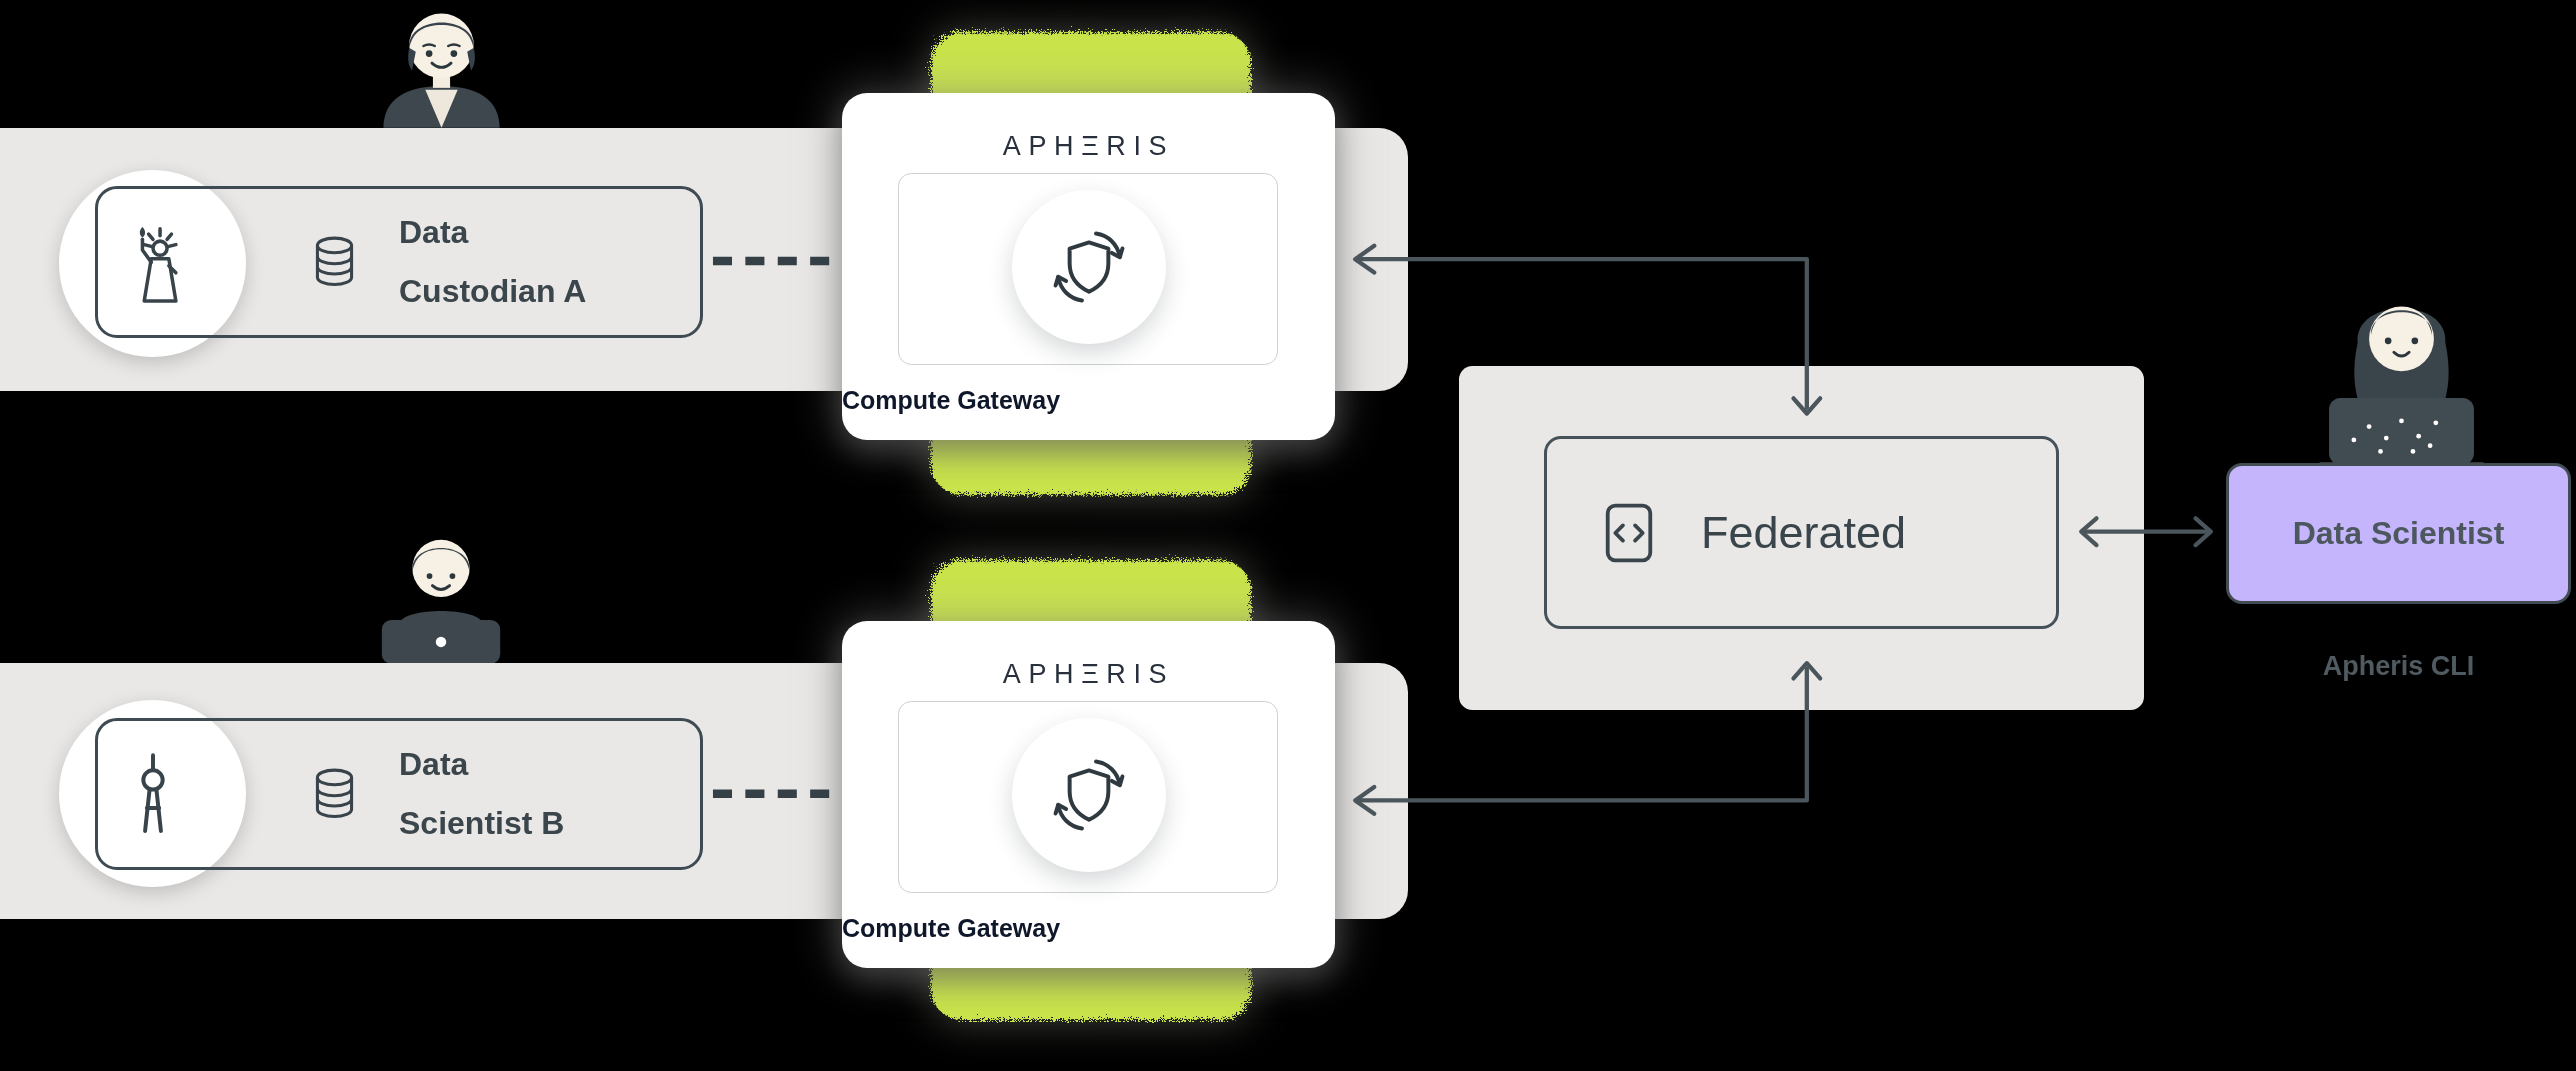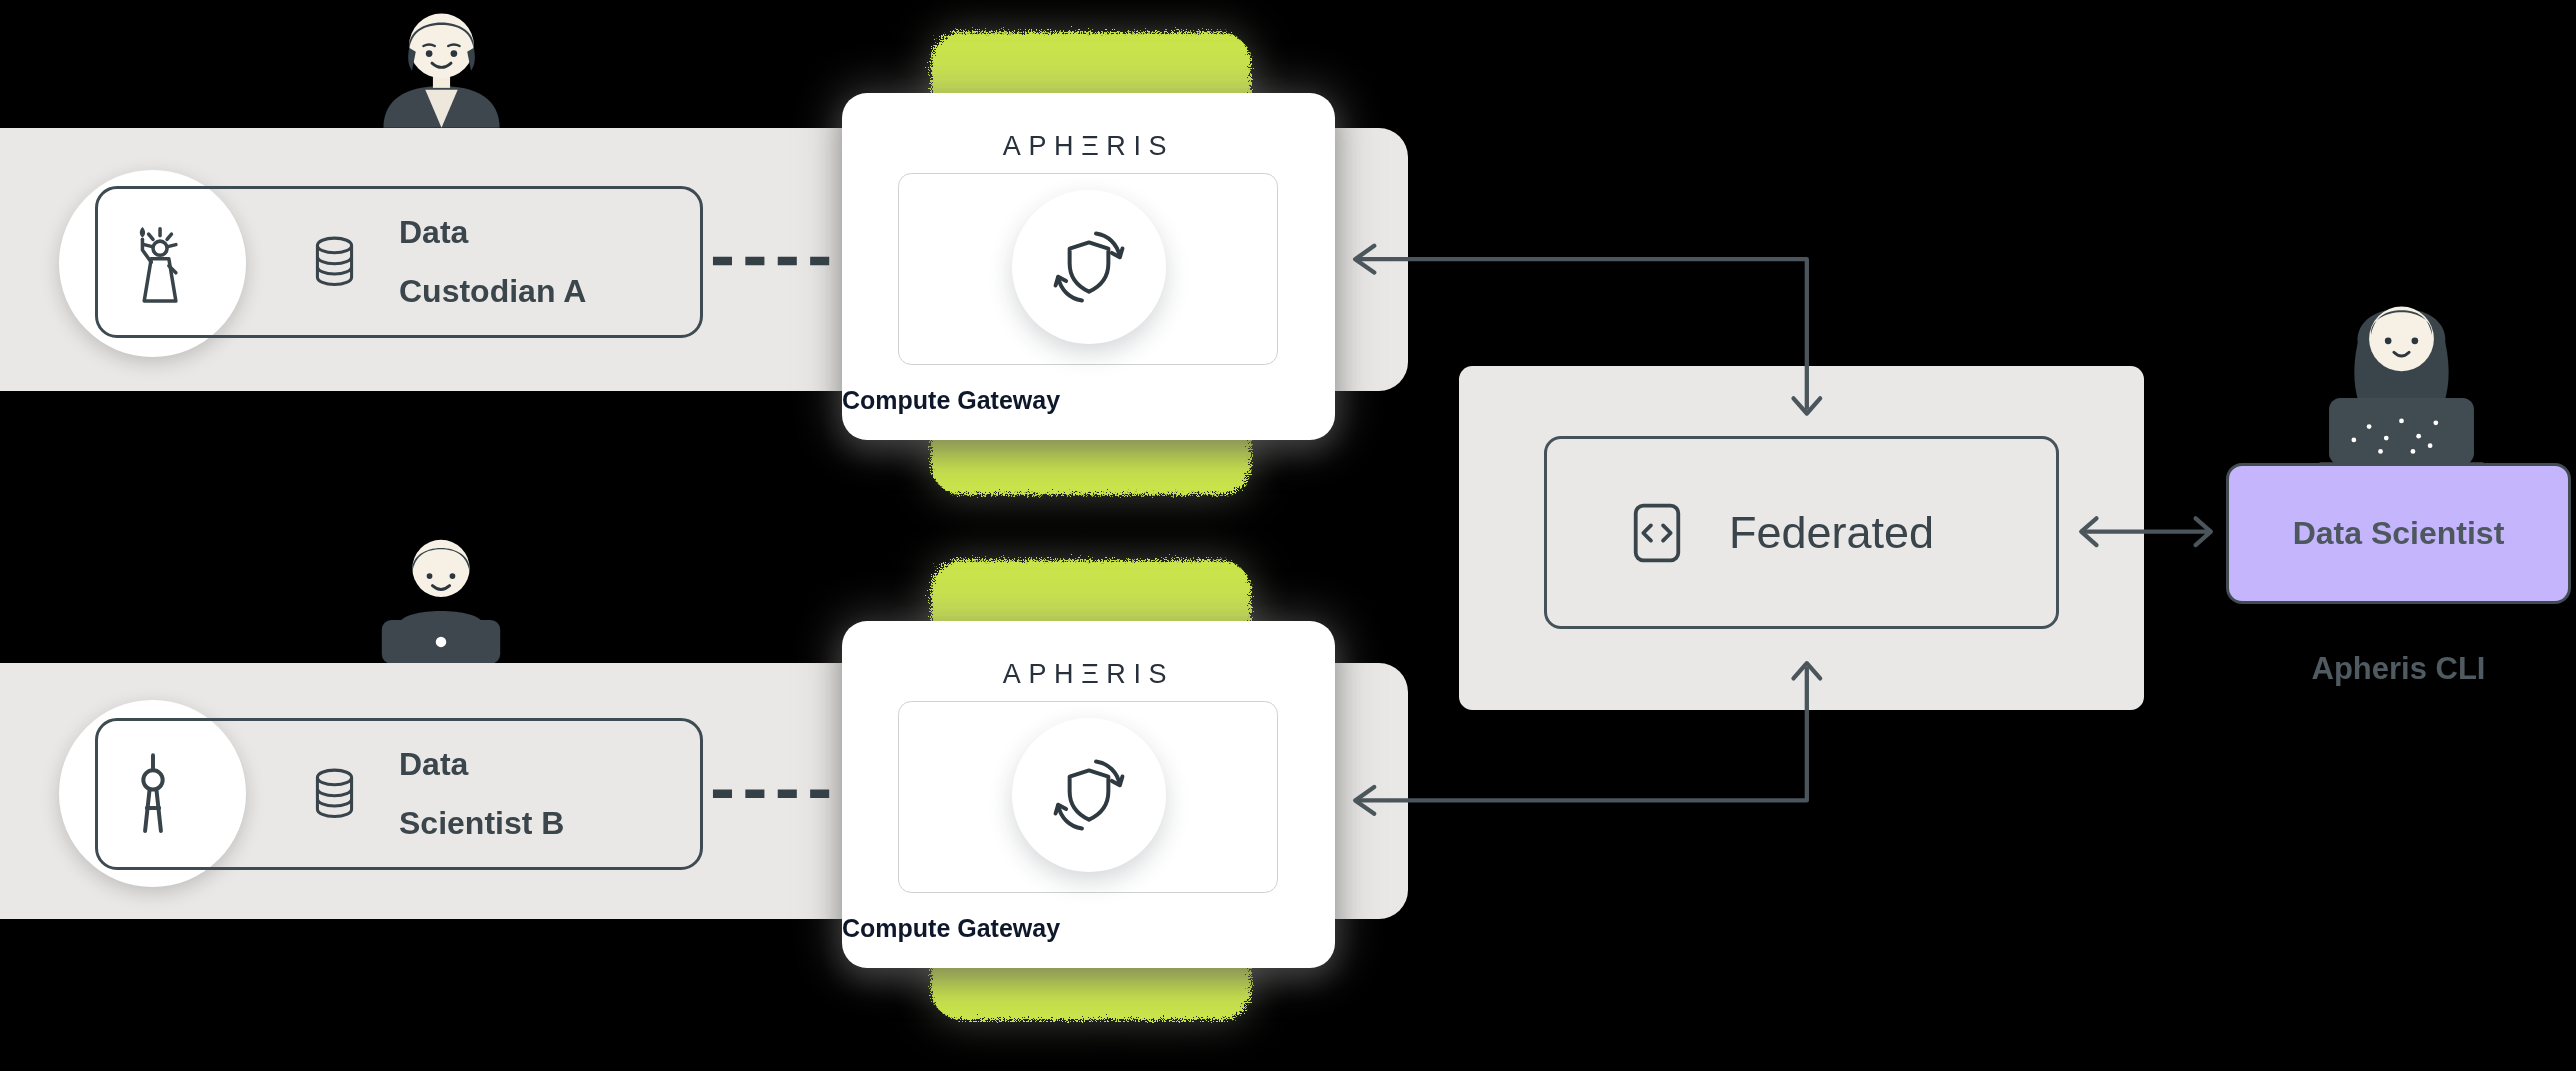--- a/index.html
+++ b/index.html
@@ -35,25 +35,25 @@
   .card{position:absolute;left:842px;width:493px;height:347px;background:#fff;border-radius:25px;z-index:3;
         box-shadow:0 0 44px 7.6px rgba(150,150,150,.32), 0 11.4px 29px rgba(70,70,70,.55);}
   .card-1{top:93px;}
   .card-2{top:621px;}
   .logo-row{position:absolute;top:27px;left:0;width:100%;height:42px;display:flex;align-items:center;justify-content:center;gap:11.4px;flex-direction:column;}
   .logo-text{font-size:27px;letter-spacing:7.6px;font-weight:500;color:#28303c;}
   .card-inner{position:absolute;left:56px;top:80px;width:380px;height:192px;box-sizing:border-box;border:1.9px solid #cdd2cd;border-radius:13.3px;}
   .shield-circle{position:absolute;left:calc(50% - 77px);top:97px;width:154px;height:154px;border-radius:50%;background:#fff;display:flex;align-items:center;justify-content:center;box-shadow:0 9.5px 25px rgba(30,40,45,.18);}
   .card-label{position:absolute;top:288px;left:0;width:100%;text-align:left;font-size:25px;line-height:38px;font-weight:700;color:#0f172a;}
   
-  .federated-box{left:85px;top:70px;width:515px;height:193px;border-color:#46525a;border-radius:17px;display:flex;align-items:center;padding-left:72px;gap:34px;position:absolute;}
+  .federated-box{left:85px;top:70px;width:515px;height:193px;border-color:#46525a;border-radius:17px;display:flex;align-items:center;padding-left:44px;gap:34px;position:absolute;}
   .federated-label div{font-size:45px;line-height:61px;font-weight:500;color:#39444b;}
   
   .scientist-box{left:2226px;top:463px;width:345px;height:141px;border-color:#414c53;background:#c4b5fd;display:flex;align-items:center;justify-content:center;font-size:32px;font-weight:700;color:#4c575e;}
-  .caption{position:absolute;left:2226px;top:651px;width:345px;text-align:center;font-size:31px;font-weight:700;color:#4f5a61;z-index:2;}
+  .caption{position:absolute;left:2226px;top:651px;width:345px;text-align:center;font-size:27px;font-weight:700;color:#4f5a61;z-index:2;}
   
   .connectors{position:absolute;left:0;top:0;width:2576px;height:1071px;z-index:6;pointer-events:none;}
   .conn{stroke:#4a555c;stroke-width:4.5;fill:none;stroke-linecap:round;stroke-linejoin:round;}
   .dash{stroke:#343f46;stroke-width:9;stroke-dasharray:20 14;fill:none;}
   .defs-holder{position:absolute;width:0;height:0;}
 </style>
 </head>
 <body>
 
 <div id="canvas">

